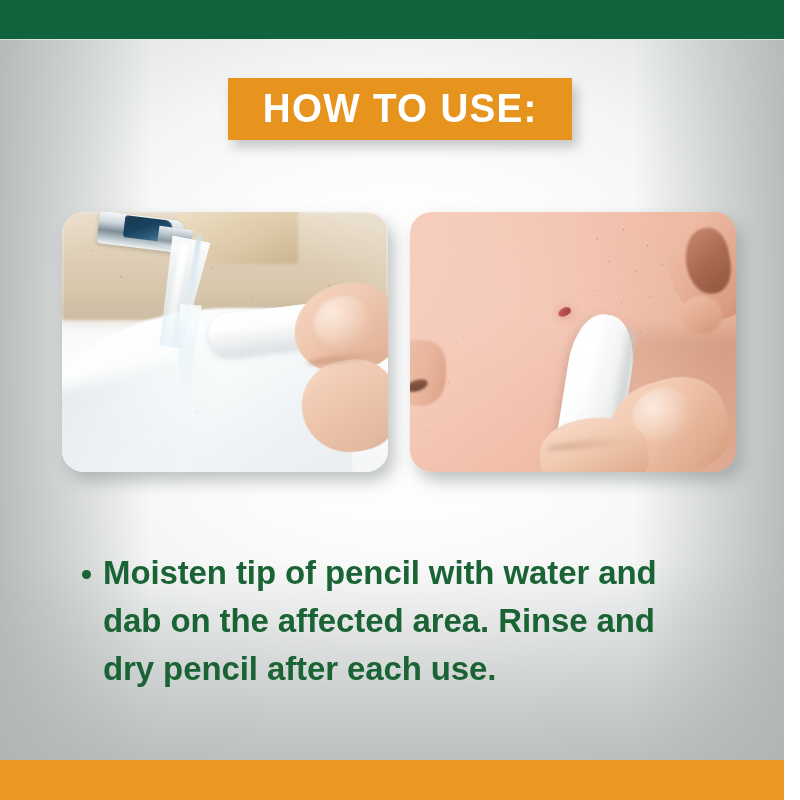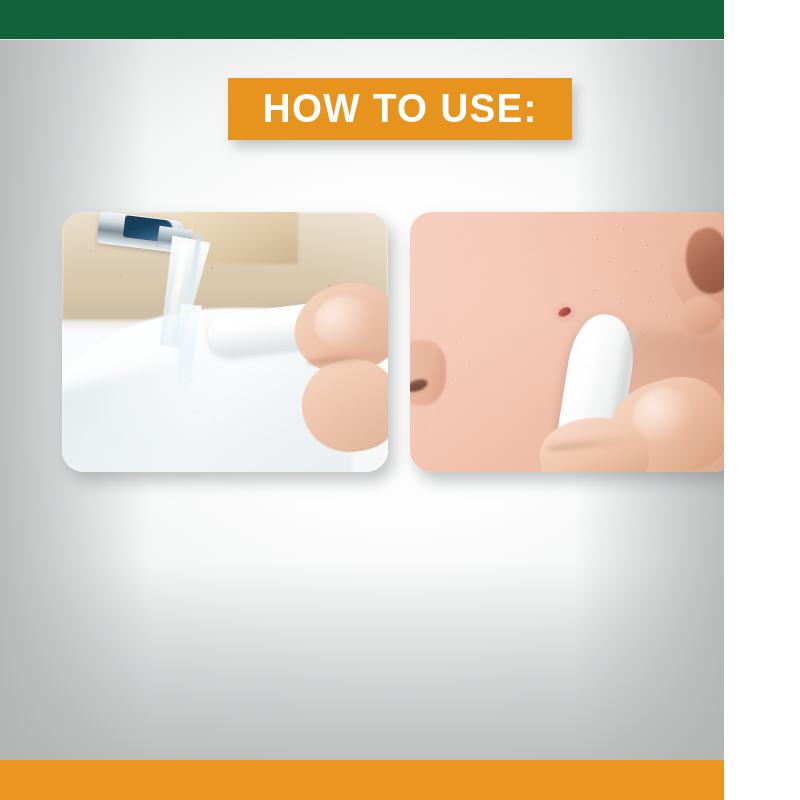--- a/index.html
+++ b/index.html
@@ -6,21 +6,21 @@
     margin: 0;
     padding: 0;
     width: 800px;
     height: 800px;
     overflow: hidden;
     font-family: "Liberation Sans", sans-serif;
   }
 
   #page {
     position: relative;
-    width: 724px;
+    width: 784px;
     height: 800px;
     background: #f2f3f3;
     overflow: hidden;
   }
 
   
   .bg-vignette {
     position: absolute;
     left: 0; top: 0;
     width: 800px; height: 800px;
@@ -501,16 +501,20 @@
         <div class="rfinger-1"></div>
         <div class="rfinger-nail"></div>
         <div class="rfinger-2"></div>
         <div class="rthumb-crease"></div>
         <div class="right-soft"></div>
       </div>
     </div>
 
   </div>
 
+  <div class="body-block">
+    <span class="bullet-dot"></span>
+    <span class="body-text">Moisten tip of pencil with water and dab on the affected area. Rinse and dry pencil after each use.</span>
+  </div>
 
   <div class="bottom-band"></div>
 
 </div>
 
 </body></html>

